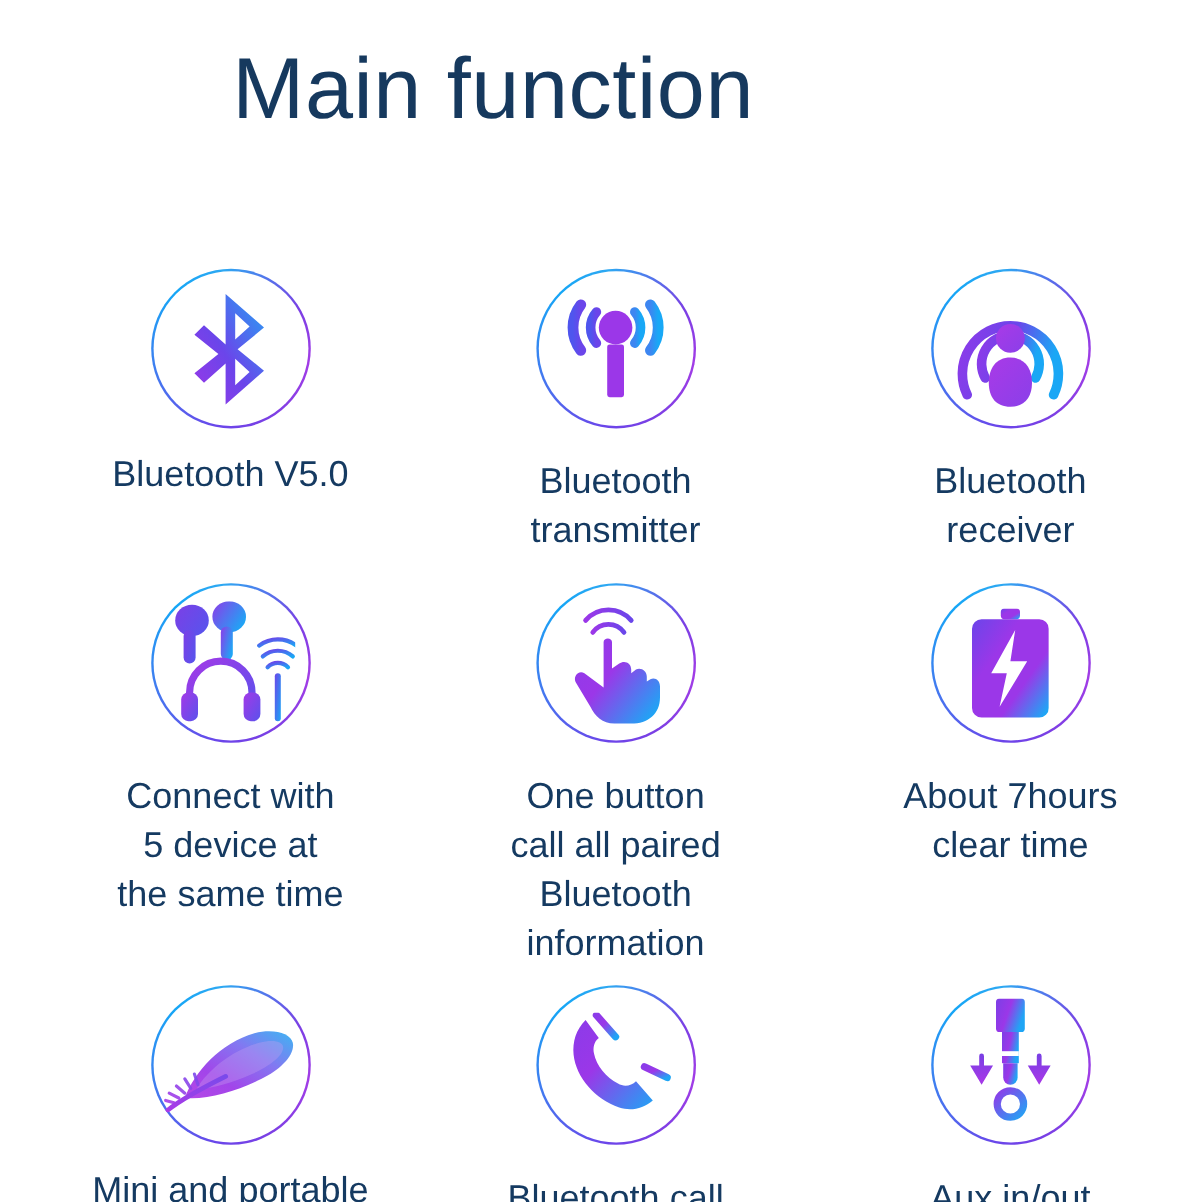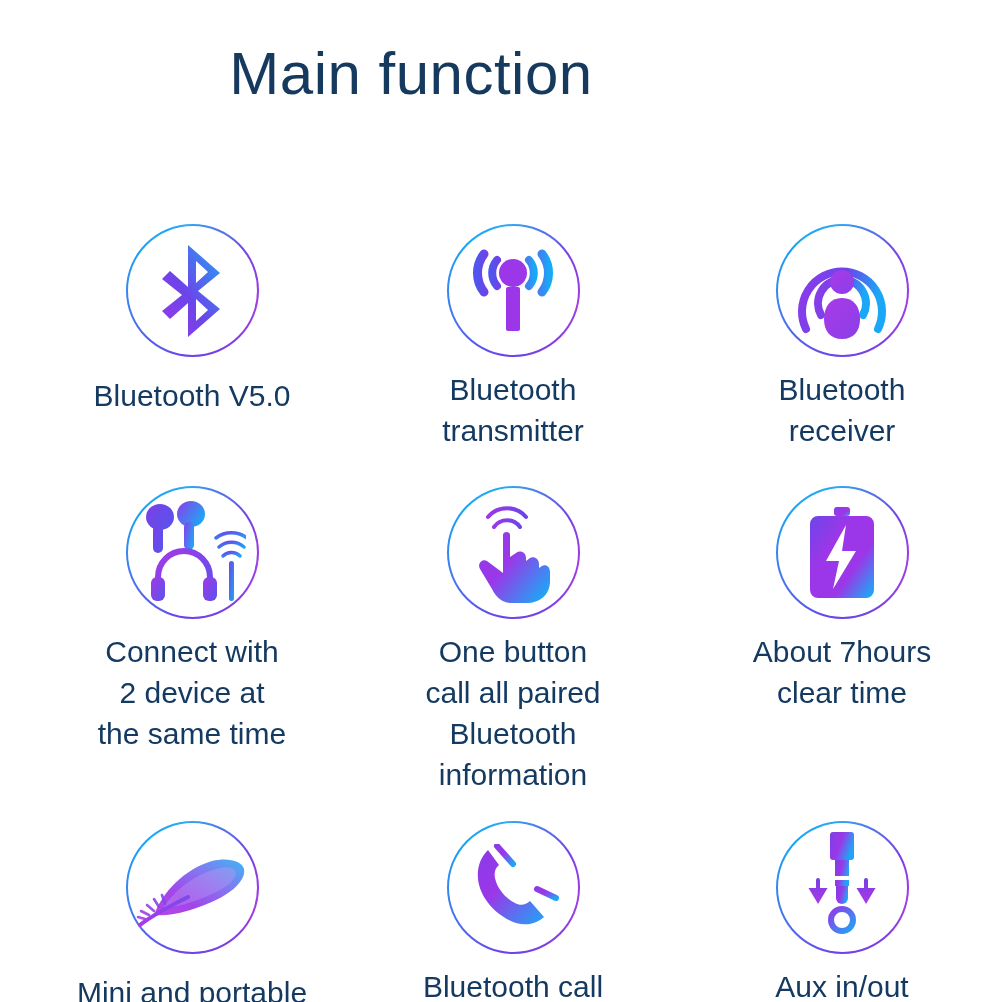--- a/index.html
+++ b/index.html
@@ -19,21 +19,21 @@
     background: #ffffff;
   }
 
   
   .page-title {
     position: absolute;
     top: 18px;
     left: 0;
     width: 822px;
     text-align: center;
-    font-size: 60px;
+    font-size: 72px;
     line-height: 112px;
     font-weight: 400;
     letter-spacing: 0.5px;
     color: #16395e;
     white-space: nowrap;
   }
 
   
   .feature-grid {
     position: absolute;
@@ -85,21 +85,21 @@
     border-radius: 50%;
     background: #ffffff;
   }
   .icon-ring > svg {
     position: relative;
     z-index: 2;
   }
 
   
   .feature-label {
-    margin-top: 12px;
+    margin-top: 24px;
     text-align: center;
     font-size: 30px;
     line-height: 41px;
     font-weight: 400;
     color: #153a61;
     white-space: pre-line;
   }
   .feature-cell.col-0.row-0 .feature-label,
   .feature-cell.col-0.row-2 .feature-label { margin-top: 18px; }
 </style>
@@ -228,21 +228,21 @@
           <rect x="65" y="76" width="14" height="24" rx="6" fill="url(#gHp)"></rect>
 
           <rect x="91" y="60" width="5" height="40" rx="2.5" fill="url(#gWifi)"></rect>
 
           <path d="M85 55 A 12 12 0 0 1 102 55" stroke="url(#gWifi)" stroke-width="3.5" fill="none" stroke-linecap="round"></path>
           <path d="M81 46 A 19 19 0 0 1 106 46" stroke="url(#gWifi)" stroke-width="3.5" fill="none" stroke-linecap="round"></path>
           <path d="M78 37 A 26 26 0 0 1 109 37" stroke="url(#gWifi)" stroke-width="3.5" fill="none" stroke-linecap="round"></path>
         </svg>
       </div>
       <div class="feature-label">Connect with
-2 device at
+5 device at
 the same time</div>
     </div>
 
     <div class="feature-cell col-1 row-1">
       <div class="icon-ring">
         <svg width="90" height="104" viewBox="0 0 90 104">
           <defs>
             <linearGradient id="gHand" x1="0" y1="0" x2="1" y2="0.8">
               <stop offset="0%" stop-color="#8f3be9"></stop>
               <stop offset="45%" stop-color="#9b37e8"></stop>

